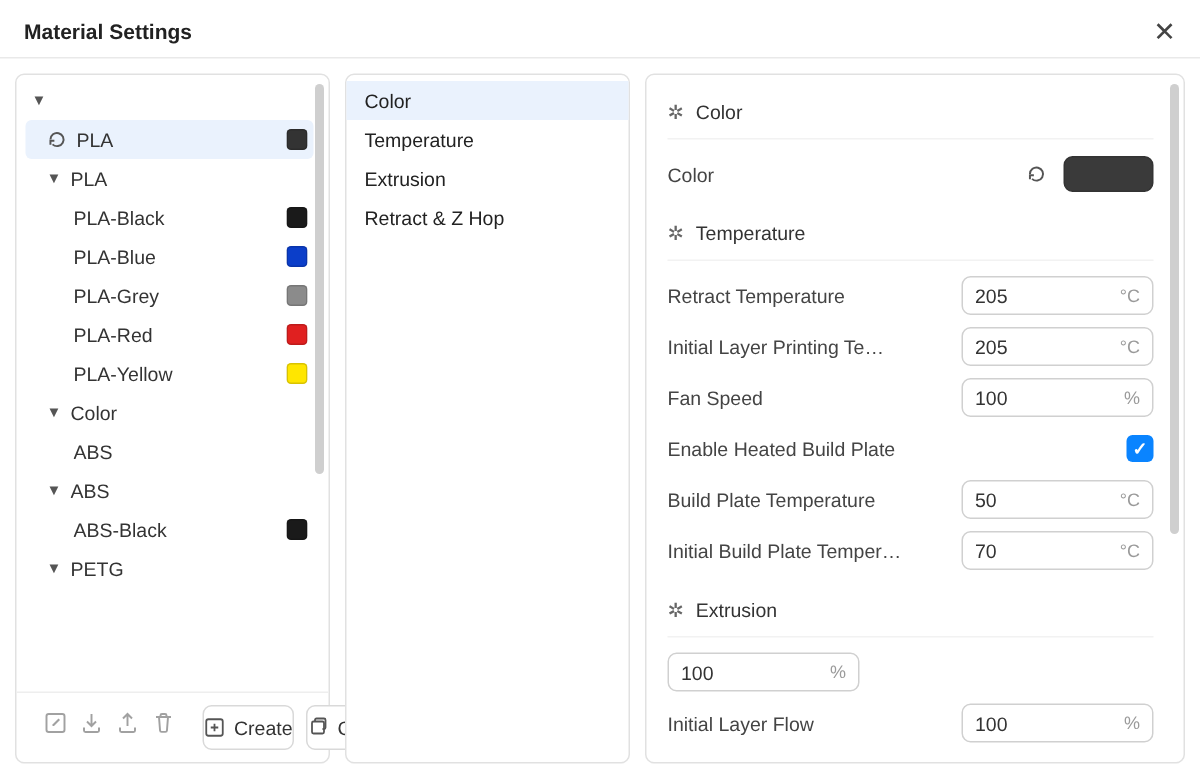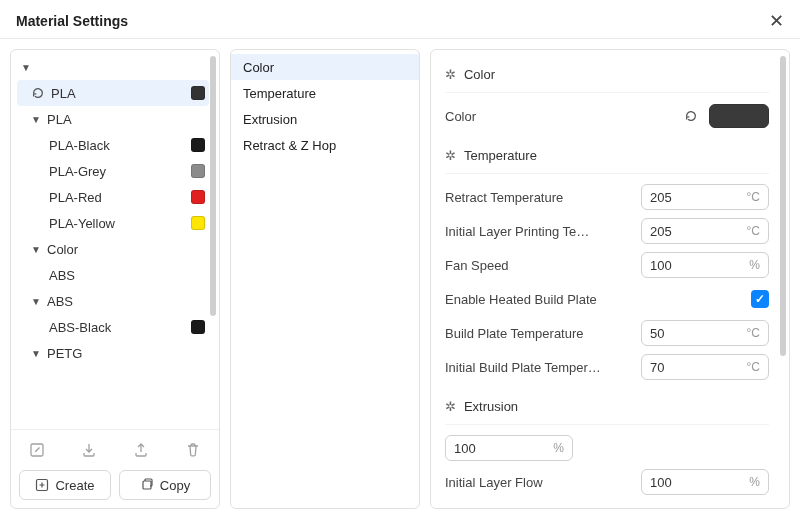--- a/index.html
+++ b/index.html
@@ -22,21 +22,21 @@
   .tree { padding: 4px 10px 0 6px; font-size: 13px; color: #333; }
   .tree-row { display: flex; align-items: center; height: 26px; border-radius: 4px; padding: 0 4px; gap: 6px; }
   .tree-row.selected { background: #eaf2fd; }
   .caret { width: 10px; display: inline-flex; justify-content: center; color: #555; font-size: 10px; }
   .row-label { flex: 1; white-space: nowrap; overflow: hidden; text-overflow: ellipsis; }
   .swatch { width: 14px; height: 14px; border-radius: 3px; border: 1px solid rgba(0,0,0,0.15); }
   .indent-1 { padding-left: 14px; }
   .indent-2 { padding-left: 32px; }
   .reload-icon { width: 14px; height: 14px; display: inline-flex; }
 
-  .left-footer { border-top: 1px solid #eee; padding: 8px; display: flex; flex-direction: column; gap: 8px; }
+  .left-footer { border-top: 1px solid #eee; padding: 8px; display: flex; flex-direction: row; gap: 8px; }
   .icon-row { display: flex; justify-content: space-between; padding: 0 6px; }
   .icon-btn { width: 24px; height: 24px; display: inline-flex; align-items: center; justify-content: center; color: #555; cursor: pointer; opacity: 0.55; }
   .btn-row { display: flex; gap: 8px; }
   .btn { flex: 1; height: 30px; border: 1px solid #d9d9d9; border-radius: 6px; background: #fff; display: inline-flex; align-items: center; justify-content: center; gap: 6px; font-size: 13px; color: #333; cursor: pointer; }
 
   
   .mid-list { padding: 4px 0 0 0; font-size: 13px; }
   .mid-item { height: 26px; display: flex; align-items: center; padding: 0 12px; cursor: pointer; }
   .mid-item.selected { background: #eaf2fd; font-weight: 500; }
 
@@ -90,20 +90,24 @@
         <div class="tree-row indent-1">
           <span class="caret">▼</span>
           <span class="row-label">PLA</span>
         </div>
         <div id="pla-children">
             <div class="tree-row indent-2">
               <span class="row-label">PLA-Black</span>
               <span class="swatch" style="background: rgb(26, 26, 26);"></span>
             </div>
             <div class="tree-row indent-2">
+              <span class="row-label">PLA-Blue</span>
+              <span class="swatch" style="background: rgb(11, 62, 201);"></span>
+            </div>
+            <div class="tree-row indent-2">
               <span class="row-label">PLA-Grey</span>
               <span class="swatch" style="background: rgb(139, 139, 139);"></span>
             </div>
             <div class="tree-row indent-2">
               <span class="row-label">PLA-Red</span>
               <span class="swatch" style="background: rgb(224, 32, 32);"></span>
             </div>
             <div class="tree-row indent-2">
               <span class="row-label">PLA-Yellow</span>
               <span class="swatch" style="background: rgb(255, 230, 0);"></span>

